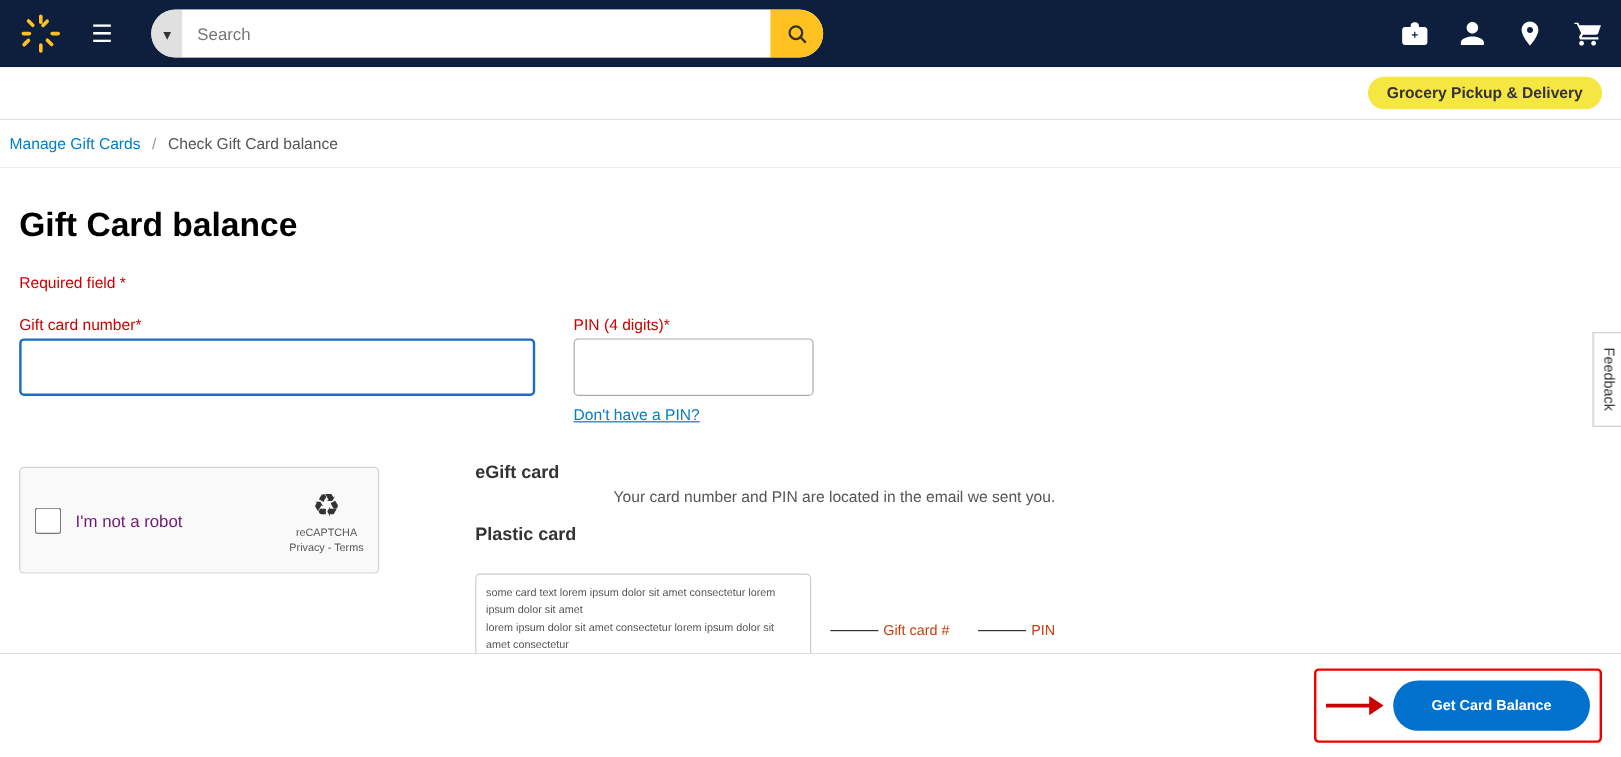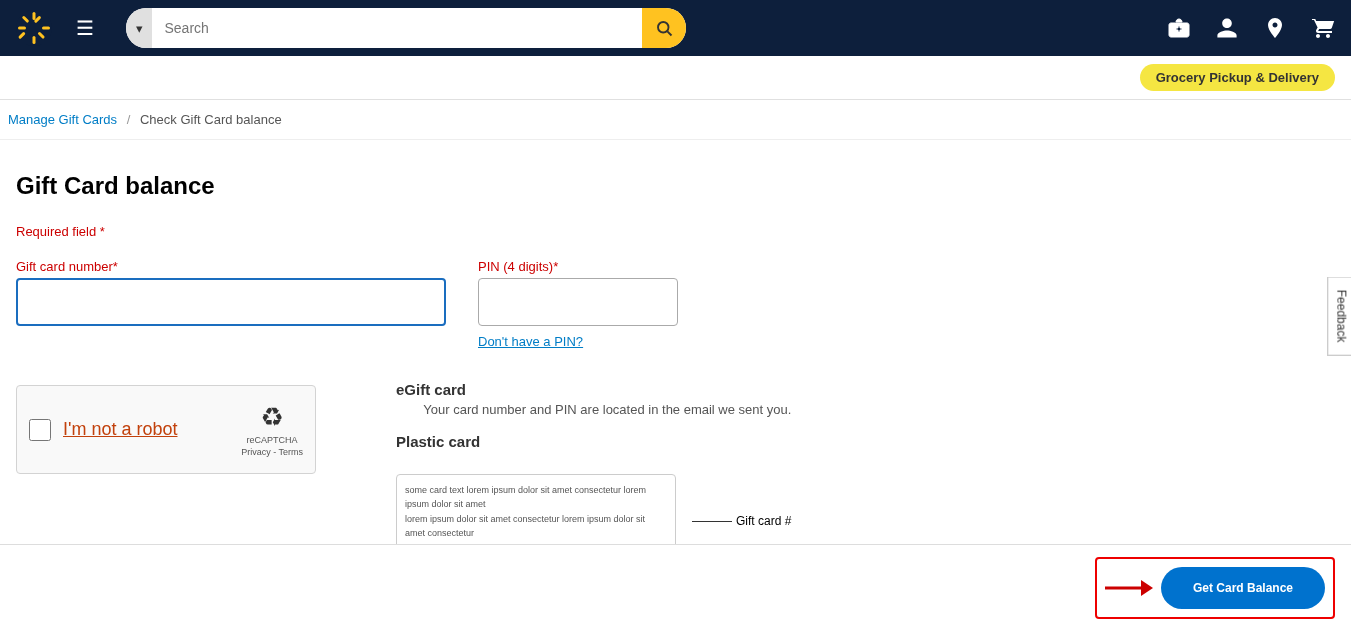--- a/index.html
+++ b/index.html
@@ -119,21 +119,21 @@
       text-decoration: none;
     }
     .breadcrumb-sep { margin: 0 6px; color: #999; }
 
     
     .main-content {
       padding: 32px 16px 80px 16px;
       max-width: 1200px;
     }
     .page-title {
-      font-size: 24px;
+      font-size: 28px;
       font-weight: 700;
       color: #000;
       margin-bottom: 24px;
     }
     .required-note {
       font-size: 13px;
       color: #2a5db0;
       margin-bottom: 20px;
     }
     .required-note span { color: #c00; }
@@ -196,24 +196,23 @@
     }
     .recaptcha-checkbox {
       width: 22px;
       height: 22px;
       border: 2px solid #aaa;
       border-radius: 3px;
       cursor: pointer;
       flex-shrink: 0;
     }
     .recaptcha-label {
-      font-size: 18px;
-      color: #c2410c;
+      font-size: 14px;
+      color: #701a75;
       flex: 1;
-      text-decoration: underline;
     }
     .recaptcha-logo {
       display: flex;
       flex-direction: column;
       align-items: center;
       gap: 2px;
     }
     .recaptcha-logo-icon {
       font-size: 26px;
     }
@@ -340,23 +339,23 @@
     .barcode-line.thin { width: 1px; }
     .barcode-line.thick { width: 3px; }
     .card-diagram-wrapper {
       display: flex;
       gap: 16px;
       align-items: flex-start;
       margin-top: 24px;
     }
     .card-labels {
       font-size: 12px;
-      color: #000000;
-      display: flex;
-      flex-direction: column;
+      color: #c2410c;
+      display: flex;
+      flex-direction: row;
       gap: 24px;
       padding-top: 40px;
     }
     .card-label-item {
       display: flex;
       align-items: center;
       gap: 4px;
     }
     .label-line {
       width: 40px;

